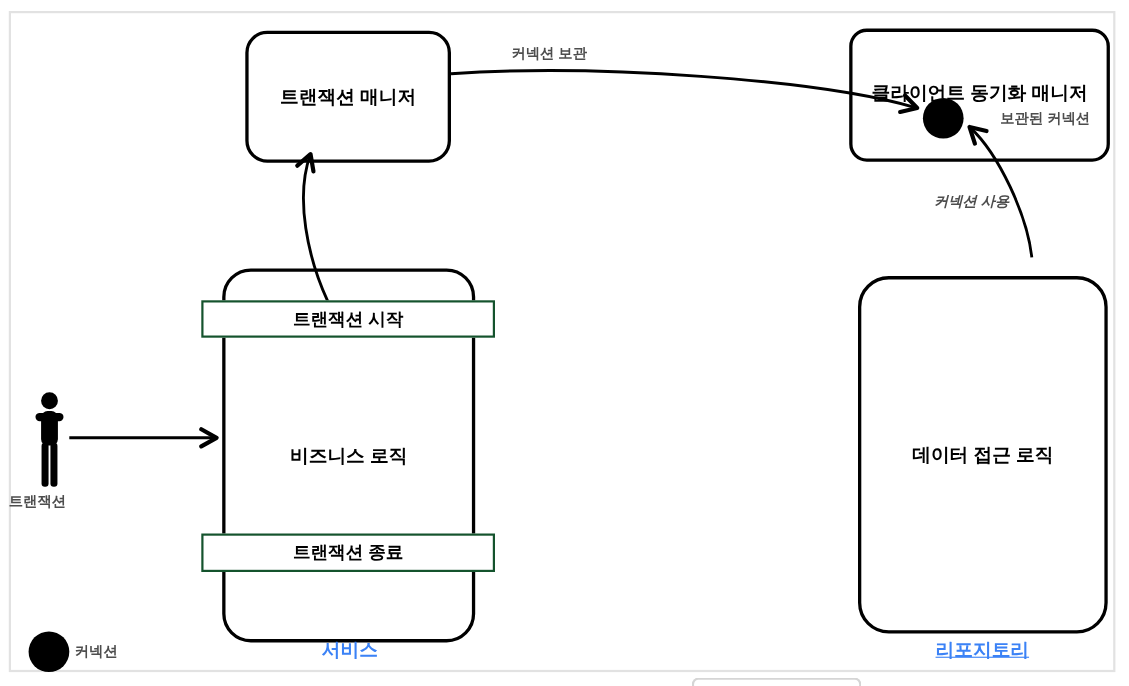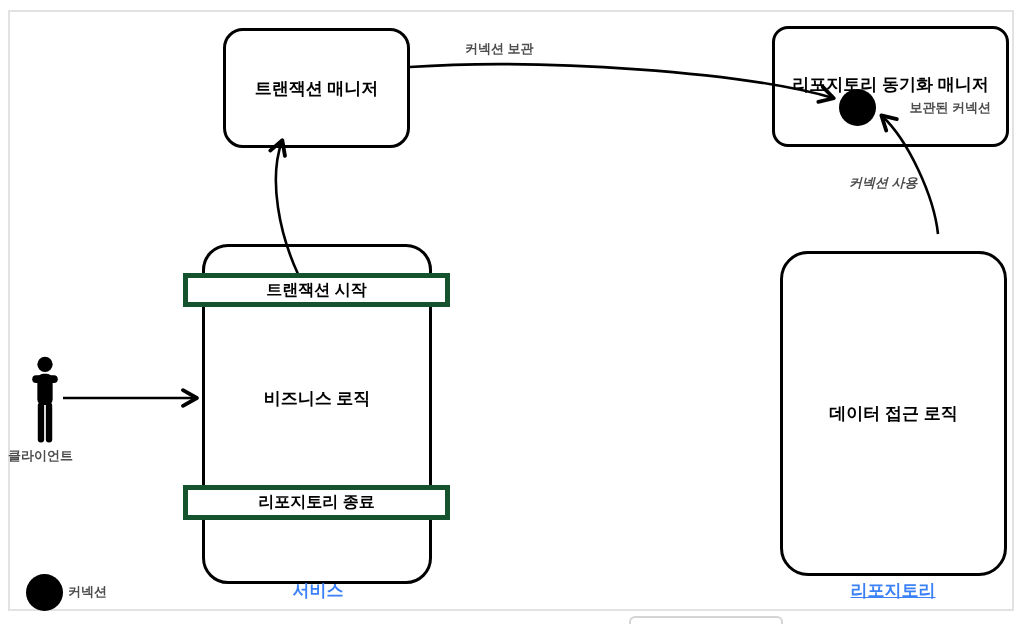--- a/index.html
+++ b/index.html
@@ -29,32 +29,33 @@
     margin-top: 16px;
   }
   .node-tm   { left: 223px; top: 12px;  width: 187px; height: 120px; border-radius: 20px; }
   .node-sync { left: 772px; top: 10px;  width: 237px; height: 121px; border-radius: 16px;
                align-items: flex-start; padding-top: 44px; }
   .node-service { left: 202px; top: 228px; width: 230px; height: 340px; border-radius: 26px; }
   .node-repo { left: 780px; top: 235px; width: 227px; height: 325px; border-radius: 28px; }
 
   
   .banner {
-    border: 5px solid #14532d;
+    border: 2px solid #14532d;
     background: #fff;
     display: flex; align-items: center; justify-content: center;
     font-weight: bold; font-size: 16px; color: #000;
     z-index: 5;
   }
   .banner-start { left: 183px; top: 273px; width: 267px; height: 34px; }
   .banner-end   { left: 183px; top: 485px; width: 267px; height: 35px; }
 
   .center-text {
     font-weight: bold; font-size: 17px; color: #000;
     text-align: center;
+    margin-top: 16px;
   }
   .biz-text { left: 202px; top: 387px; width: 230px; }
 
   
   .gray-label-lg {
     font-weight: bold; font-size: 17px; color: #3b82f6;
     text-align: center;
   }
   .gray-label-sm {
     font-weight: bold; font-size: 13px; color: #4d4d4d;
@@ -112,48 +113,48 @@
   <path d="M 938 234 C 934 196 908 140 882 116" fill="none" stroke="#000" stroke-width="2.6" marker-end="url(#arrowOpen)"></path>
   <path d="M 298 274 C 280 235 268 180 282 141" fill="none" stroke="#000" stroke-width="2.6" marker-end="url(#arrowOpen)"></path>
   <path d="M 63 398 L 196 398" fill="none" stroke="#000" stroke-width="2.6" marker-end="url(#arrowOpen)"></path>
 </svg>
 
 <div class="abs sketch-node node-tm">
   <span>트랜잭션 매니저</span>
 </div>
 
 <div class="abs sketch-node node-sync">
-  <span>리포지토리 동기화 매니저</span>
+  <span>클라이언트 동기화 매니저</span>
 </div>
 <div class="abs conn-dot dot-stored"></div>
 <div class="abs gray-label-sm label-stored-conn">보관된 커넥션</div>
 
 <div class="abs gray-label-sm edge-label-store">커넥션 보관</div>
 <div class="abs gray-label-sm edge-label-use">커넥션 사용</div>
 
 <div class="abs sketch-node node-service"></div>
 <div class="abs banner banner-start">
   <span>트랜잭션 시작</span>
 </div>
 <div class="abs center-text biz-text">비즈니스 로직</div>
 <div class="abs banner banner-end">
-  <span>리포지토리 종료</span>
+  <span>트랜잭션 종료</span>
 </div>
 <div class="abs gray-label-lg label-service">서비스</div>
 
 <div class="abs sketch-node node-repo">
   <span>데이터 접근 로직</span>
 </div>
 <div class="abs gray-label-lg label-repo">리포지토리</div>
 
 <svg class="abs client-icon" viewBox="0 0 40 104" xmlns="http://www.w3.org/2000/svg">
   <circle cx="20" cy="10" r="9" fill="#000"></circle>
   <rect x="5" y="23" width="30" height="9" rx="4.5" fill="#000"></rect>
   <rect x="11" y="21" width="18" height="37" rx="7" fill="#000"></rect>
   <rect x="11.5" y="55" width="7.5" height="47" rx="3.5" fill="#000"></rect>
   <rect x="21" y="55" width="7.5" height="47" rx="3.5" fill="#000"></rect>
 </svg>
-<div class="abs gray-label-sm label-client">클라이언트</div>
+<div class="abs gray-label-sm label-client">트랜잭션</div>
 
 <div class="abs conn-dot dot-legend"></div>
 <div class="abs gray-label-sm label-legend-conn">커넥션</div>
 
 <div class="abs toolbar-partial"></div>
 
 </body></html>

